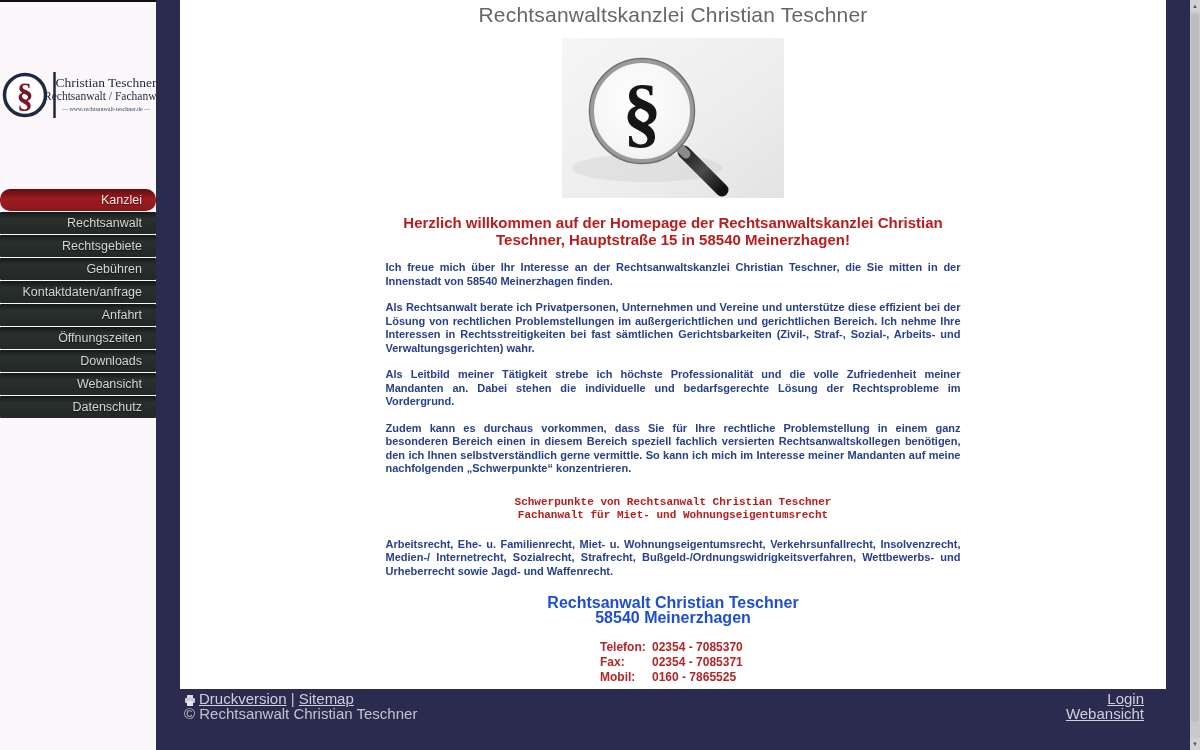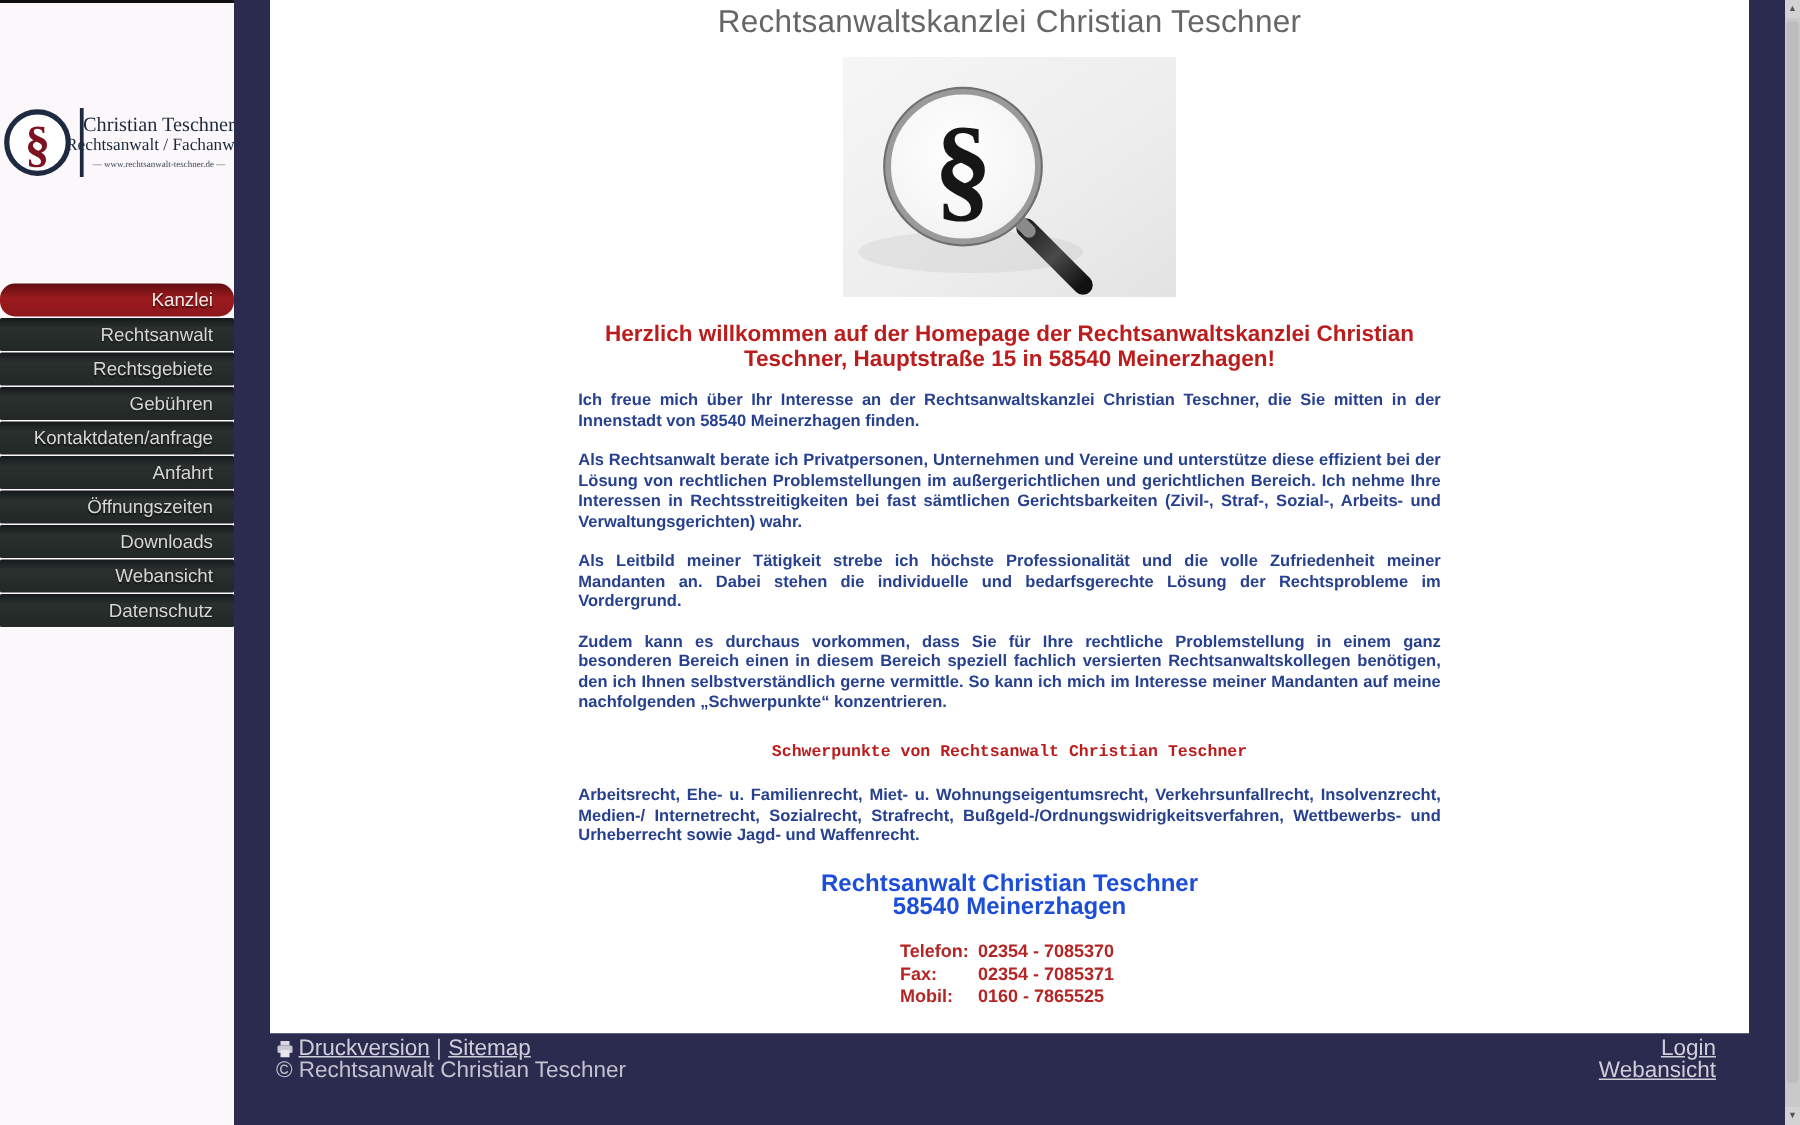--- a/index.html
+++ b/index.html
@@ -136,20 +136,21 @@
   <div class="text-col">
     <div class="welcome">Herzlich willkommen auf der Homepage der Rechtsanwaltskanzlei Christian Teschner, Hauptstraße 15 in 58540 Meinerzhagen!</div>
 
     <div class="para">Ich freue mich über Ihr Interesse an der Rechtsanwaltskanzlei Christian Teschner, die Sie mitten in der Innenstadt von 58540 Meinerzhagen finden.</div>
     <div class="para">Als Rechtsanwalt berate ich Privatpersonen, Unternehmen und Vereine und unterstütze diese effizient bei der Lösung von rechtlichen Problemstellungen im außergerichtlichen und gerichtlichen Bereich. Ich nehme Ihre Interessen in Rechtsstreitigkeiten bei fast sämtlichen Gerichtsbarkeiten (Zivil-, Straf-, Sozial-, Arbeits- und Verwaltungsgerichten) wahr.</div>
     <div class="para">Als Leitbild meiner Tätigkeit strebe ich höchste Professionalität und die volle Zufriedenheit meiner Mandanten an. Dabei stehen die individuelle und bedarfsgerechte Lösung der Rechtsprobleme im Vordergrund.</div>
     <div class="para">Zudem kann es durchaus vorkommen, dass Sie für Ihre rechtliche Problemstellung in einem ganz besonderen Bereich einen in diesem Bereich speziell fachlich versierten Rechtsanwaltskollegen benötigen, den ich Ihnen selbstverständlich gerne vermittle. So kann ich mich im Interesse meiner Mandanten auf meine nachfolgenden „Schwerpunkte“ konzentrieren.</div>
 
     <div class="focus-head">
       <div>Schwerpunkte von Rechtsanwalt Christian Teschner</div>
+      <div>Fachanwalt für Miet- und Wohnungseigentumsrecht</div>
     </div>
 
     <div class="para" style="margin-top:15px;">Arbeitsrecht, Ehe- u. Familienrecht, Miet- u. Wohnungseigentumsrecht, Verkehrsunfallrecht, Insolvenzrecht, Medien-/ Internetrecht, Sozialrecht, Strafrecht, Bußgeld-/Ordnungswidrigkeitsverfahren, Wettbewerbs- und Urheberrecht sowie Jagd- und Waffenrecht.</div>
 
     <div class="addr">
       <div>Rechtsanwalt Christian Teschner</div>
       <div>58540 Meinerzhagen</div>
     </div>
 
     <div class="phones">

